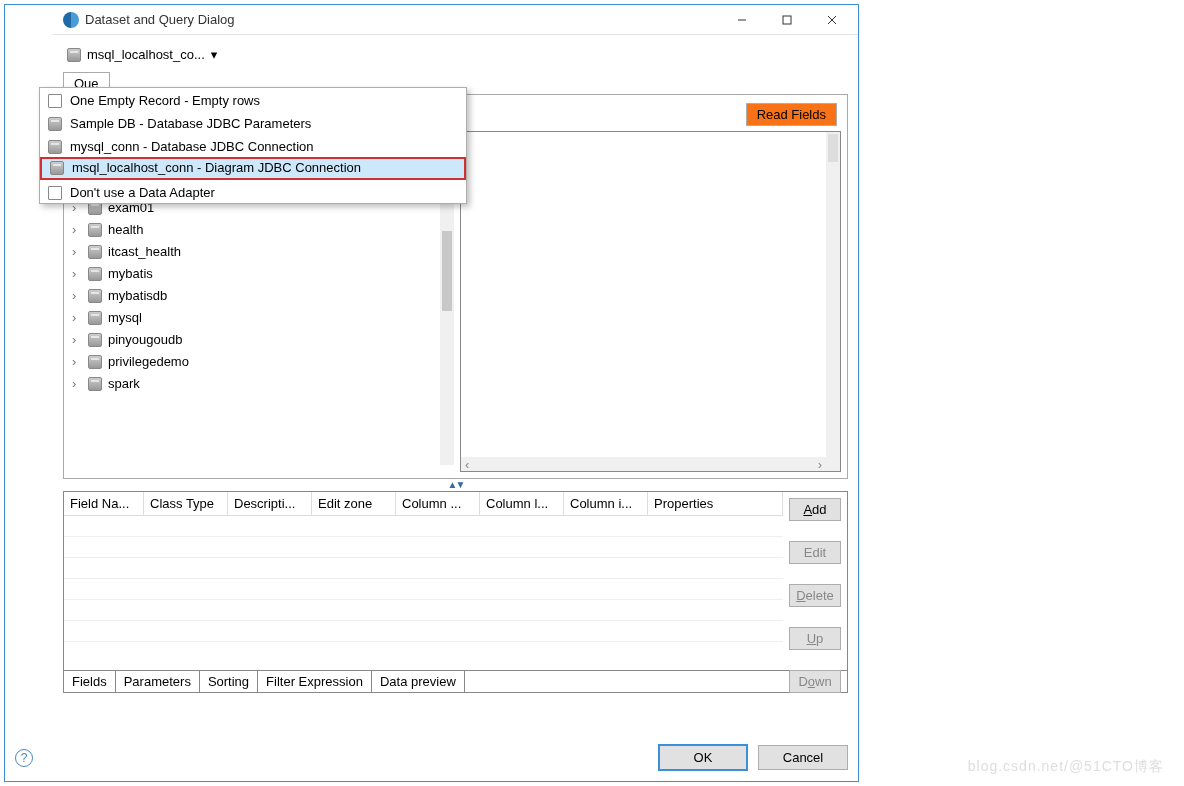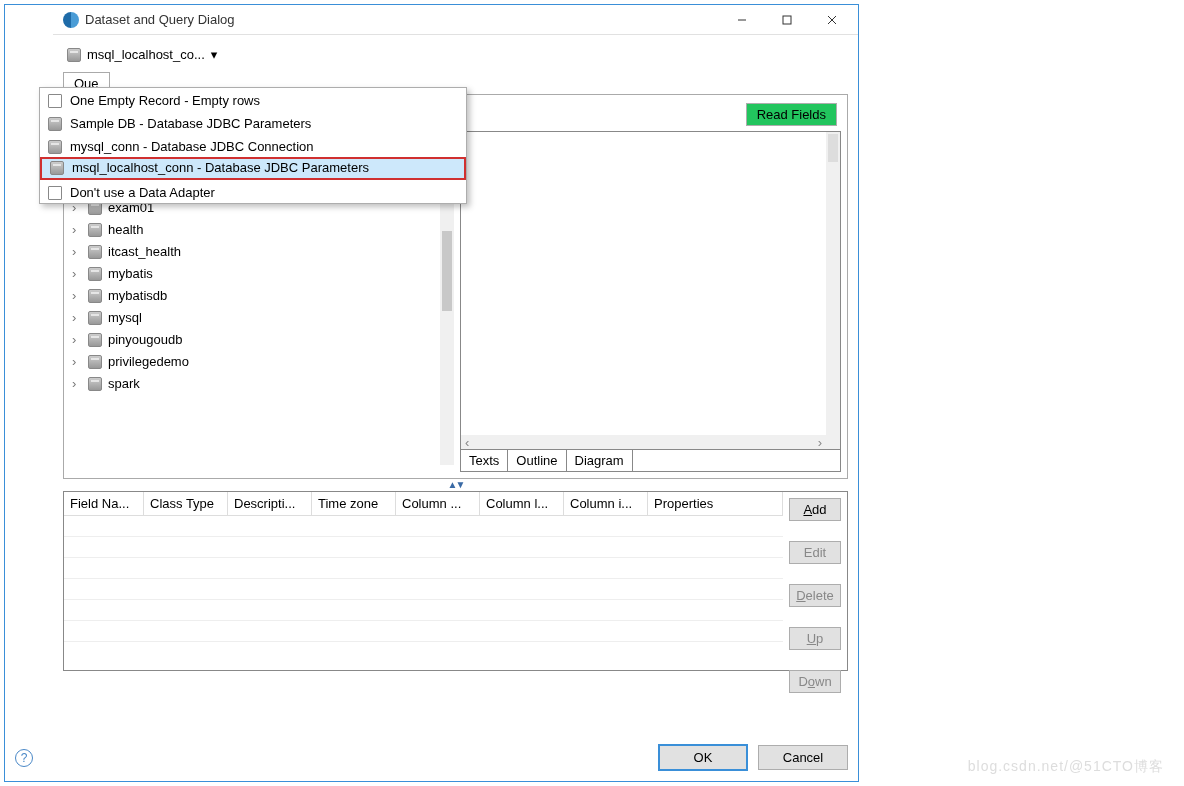--- a/index.html
+++ b/index.html
@@ -16,21 +16,21 @@
 .dropdown-btn { display: inline-flex; align-items: center; gap: 6px; padding: 2px 4px; cursor: default; }
 .db-icon { width: 14px; height: 14px; background: linear-gradient(#ccc,#999); border-radius: 2px; border:1px solid #888; position:relative; }
 .db-icon::after{content:"";position:absolute;left:2px;right:2px;top:2px;height:2px;background:#fff;opacity:.6;}
 .chev { display:inline-block; }
 
 .main-area { padding: 0 10px; }
 
 .query-tab { display:inline-block; padding: 3px 10px; border:1px solid #aaa; border-bottom:1px solid #fff; background:#fff; position:relative; top:1px; }
 .query-body { border:1px solid #aaa; height: 385px; display:flex; position:relative; }
 .lang-label { position:absolute; left:6px; top:6px; }
-.read-fields { position:absolute; right:10px; top:8px; border:1px solid #adadad; background:#22c55e; padding:3px 10px; cursor:default; }
+.read-fields { position:absolute; right:10px; top:8px; border:1px solid #adadad; background:#f97316; padding:3px 10px; cursor:default; }
 
 .tree-panel { width:386px; margin-top:36px; margin-left:4px; height:334px; overflow:hidden; position:relative; }
 .tree-list { list-style:none; }
 .tree-list li { display:flex; align-items:center; gap:6px; padding:2px 4px; height:22px; }
 .tree-exp { color:#777; width:10px; }
 .vscroll { position:absolute; right:0; top:0; bottom:0; width:14px; background:#f0f0f0; }
 .vscroll-thumb { position:absolute; left:2px; right:2px; top:100px; height:80px; background:#c8c8c8; }
 
 .editor-panel { flex:1; margin:36px 6px 6px 6px; display:flex; flex-direction:column; }
 .editor-text { flex:1; border:1px solid #888; background:#fff; position:relative; }
@@ -181,37 +181,32 @@
       <div class="editor-panel">
         <div class="editor-text">
           <div class="editor-scroll-v">
               <div class="editor-scroll-thumb" style="top:2px;left:2px;right:2px;height:28px;"></div>
             </div>
           <div class="editor-scroll-h">
               <span style="position:absolute;left:4px;top:0;color:#888;">‹</span>
               <span style="position:absolute;right:18px;top:0;color:#888;">›</span>
             </div>
         </div>
-        <div class="editor-tabs">
-          <span>Texts</span>
-          <span>Outline</span>
-          <span>Diagram</span>
-        </div>
       </div>
     </div>
 
     <div class="split-handle">▲▼</div>
 
     <div class="fields-area">
       <div class="fields-table">
         <div class="fields-header">
           <div style="width:80px;">Field Na...</div>
           <div style="width:84px;">Class Type</div>
           <div style="width:84px;">Descripti...</div>
-          <div style="width:84px;">Time zone</div>
+          <div style="width:84px;">Edit zone</div>
           <div style="width:84px;">Column ...</div>
           <div style="width:84px;">Column l...</div>
           <div style="width:84px;">Column i...</div>
           <div style="flex:1;">Properties</div>
         </div>
         <div class="fields-rows">
           <div class="row"></div>
           <div class="row"></div>
           <div class="row"></div>
           <div class="row"></div>
@@ -220,38 +215,45 @@
         </div>
       </div>
       <div class="fields-btns">
         <div class="fbtn"><u>A</u><span>dd</span></div>
         <div class="fbtn disabled">Edit</div>
         <div class="fbtn disabled"><u>D</u>elete</div>
         <div class="fbtn disabled"><u>U</u>p</div>
         <div class="fbtn disabled">D<u>o</u>wn</div>
       </div>
     </div>
+    <div class="bottom-tabs">
+      <span>Fields</span>
+      <span>Parameters</span>
+      <span>Sorting</span>
+      <span>Filter Expression</span>
+      <span>Data preview</span>
+    </div>
   </div>
 
   <div class="dropdown-menu">
     <div class="menu-item">
         <span class="doc-icon"></span>
         <span>One Empty Record - Empty rows</span>
       </div>
     <div class="menu-item">
         <span class="db-icon"></span>
         <span>Sample DB - Database JDBC Parameters</span>
       </div>
     <div class="menu-item">
         <span class="db-icon"></span>
         <span>mysql_conn - Database JDBC Connection</span>
       </div>
     <div class="menu-item selected">
         <span class="db-icon"></span>
-        <span>msql_localhost_conn - Database JDBC Parameters</span>
+        <span>msql_localhost_conn - Diagram JDBC Connection</span>
       </div>
     <div class="menu-item">
         <span class="doc-icon"></span>
         <span>Don't use a Data Adapter</span>
       </div>
   </div>
 
   <div class="footer">
     <div class="help-icon">?</div>
     <div class="footer-spacer"></div>

